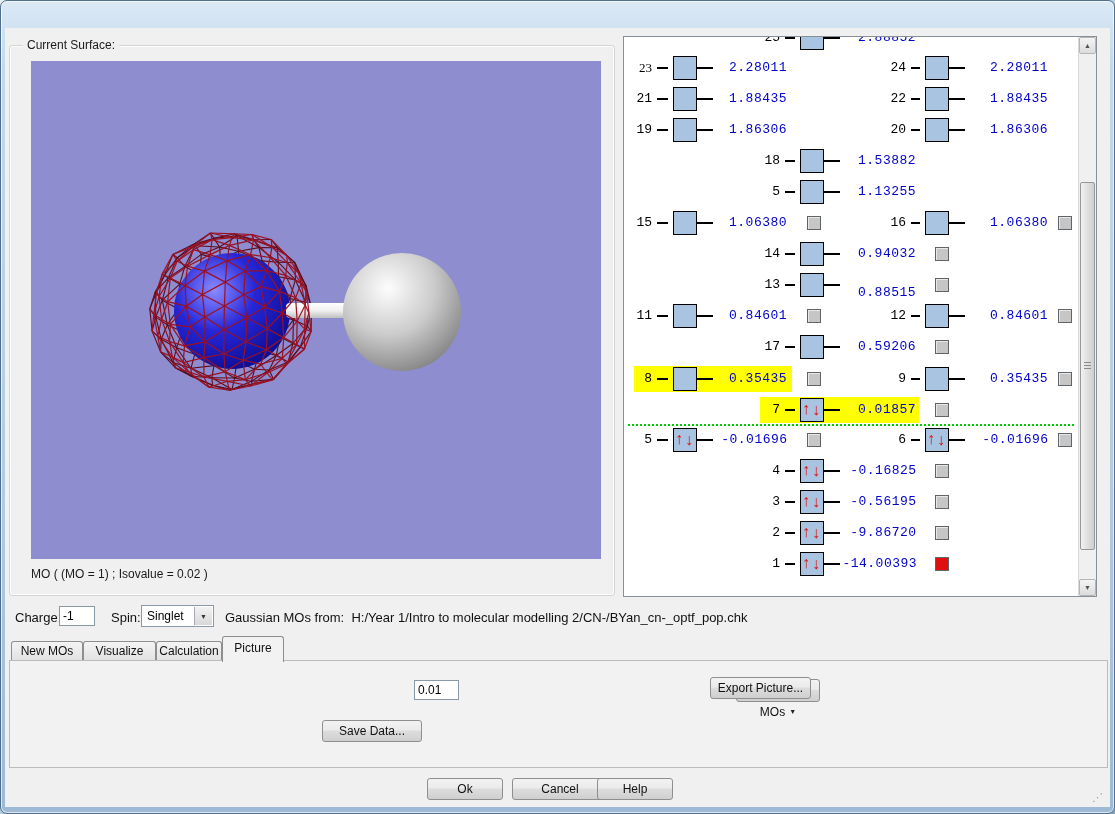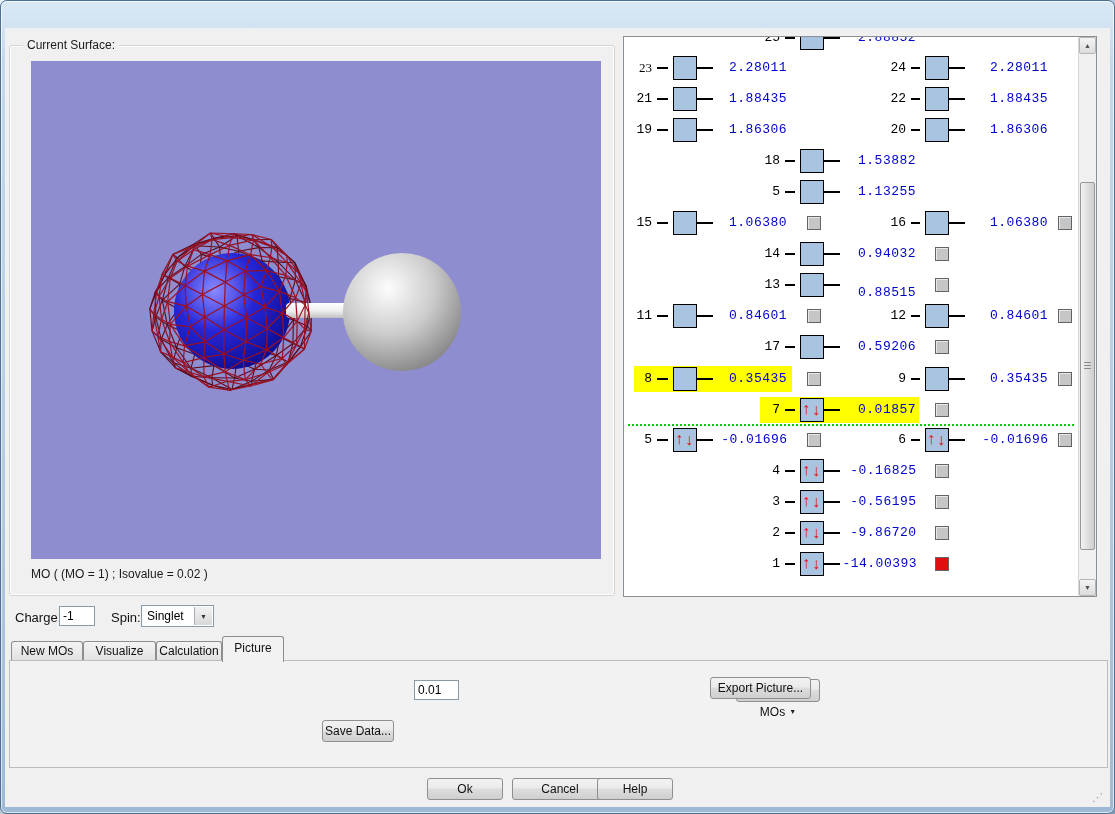--- a/index.html
+++ b/index.html
@@ -785,33 +785,37 @@
     </div>
   </div>
 
   <span class="lbl" style="left:14px;top:609px;">Charge:</span>
   <input class="txt" style="left: 58px; top: 605px; width: 28px;" value="-1">
   <span class="lbl" style="left:110px;top:609px;">Spin:</span>
   <div class="combo">
     <span class="combo-text">Singlet</span>
     <span class="combo-btn">▼</span>
   </div>
+  <span class="lbl" style="left:224px;top:609px;">
+    <span>Gaussian MOs from:</span>&nbsp;
+    <span>H:/Year 1/Intro to molecular modelling 2/CN-/BYan_cn-_optf_pop.chk</span>
+  </span>
 
   <div class="tab" style="left:10px;width:72px;">New MOs</div>
   <div class="tab" style="left:82px;width:73px;">Visualize</div>
   <div class="tab" style="left:155px;width:66px;">Calculation</div>
   <div class="tab active" style="left:221px;width:62px;">Picture</div>
   <div class="pane"></div>
 
   <span class="lbl" style="left:280px;top:683px;width:128px;text-align:right;">Degeneracy Threshold:</span>
   <input class="txt" style="left: 413px; top: 679px; width: 37px; z-index: 5;" value="0.01">
   <div class="btn" style="left:735px;top:678px;width:84px;height:23px;line-height:21px;">
     <span>Arrange MOs</span><span class="chev">▼</span>
   </div>
-  <div class="btn" style="left:321px;top:719px;width:72px;">Save Data...</div>
+  <div class="btn" style="left:321px;top:719px;width:100px;">Save Data...</div>
   <div class="btn" style="left:709px;top:676px;width:101px;">Export Picture...</div>
 
   <div class="btn" style="left:426px;top:777px;width:76px;">Ok</div>
   <div class="btn" style="left:511px;top:777px;width:96px;">Cancel</div>
   <div class="btn" style="left:596px;top:777px;width:76px;">Help</div>
 
   <span class="resize-grip">⋰</span>
 </div>
 
 </body></html>

